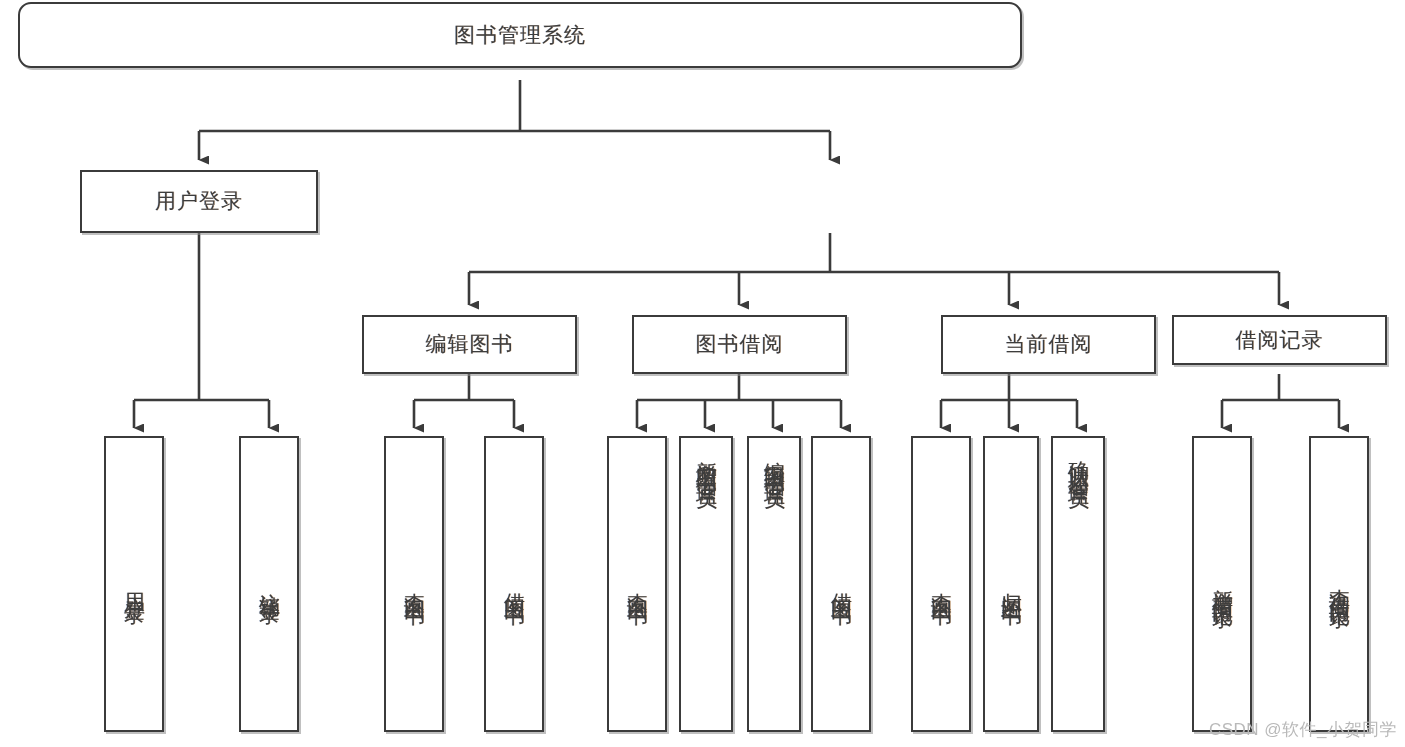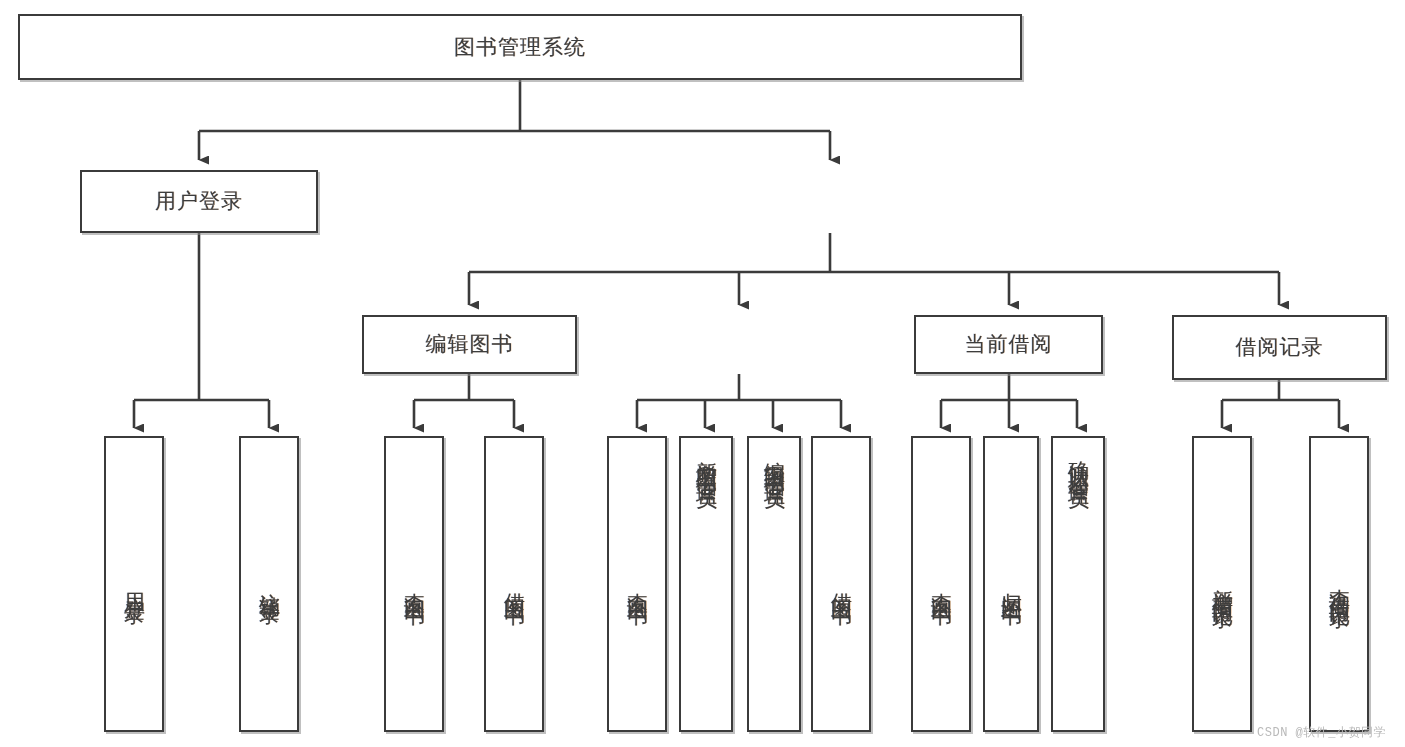--- a/index.html
+++ b/index.html
@@ -60,27 +60,27 @@
     letter-spacing:4px;
     line-height:1;
     text-shadow:0.6px 0 0 rgba(210,140,70,.45), -0.6px 0 0 rgba(110,150,210,.4);
   }
   .leaf.mid{align-items:center;}
   .leaf.topal{align-items:flex-start;padding-top:6px;}
 
   
   #watermark{
     position:absolute;
-    right:19px;bottom:6px;
+    right:8px;bottom:6px;
     z-index:5;
-    font-size:12px;
+    font-size:17px;
     color:#b9b9b9;
     letter-spacing:.5px;
     white-space:nowrap;
-    font-family:Liberation Mono, monospace;
+    font-family:Liberation Sans, sans-serif;
   }
 </style>
 </head>
 <body>
 
 <div id="canvas">
 
   <svg id="wires" viewBox="0 0 1405 747" width="1405" height="747" xmlns="http://www.w3.org/2000/svg">
     <defs>
       <marker id="arw" markerWidth="10" markerHeight="11" refX="4.5" refY="10" orient="auto" markerUnits="userSpaceOnUse">
@@ -124,39 +124,42 @@
       <path d="M1009,400 L1009,428" marker-end="url(#arw)"></path>
       <path d="M1077,400 L1077,428" marker-end="url(#arw)"></path>
 
       <path d="M1279,374 L1279,400"></path>
       <path d="M1222,400 L1339,400"></path>
       <path d="M1222,400 L1222,428" marker-end="url(#arw)"></path>
       <path d="M1339,400 L1339,428" marker-end="url(#arw)"></path>
     </g>
   </svg>
 
-  <div class="node root" style="left:18px;top:14px;width:1004px;height:66px;">
+  <div class="node root" style="left:18px;top:2px;width:1004px;height:66px;border-radius:13px;">
     <span class="lbl">图书管理系统</span>
   </div>
 
   <div class="node" style="left:80px;top:170px;width:238px;height:63px;">
     <span class="lbl">用户登录</span>
   </div>
 
 
   <div class="node" style="left:362px;top:315px;width:215px;height:59px;">
     <span class="lbl">编辑图书</span>
   </div>
 
-
-  <div class="node" style="left:914px;top:315px;width:189px;height:59px;justify-content:center;">
+  <div class="node" style="left:632px;top:315px;width:215px;height:59px;">
+    <span class="lbl">图书借阅</span>
+  </div>
+
+  <div class="node" style="left:941px;top:315px;width:215px;height:59px;justify-content:center;">
     <span class="lbl">当前借阅</span>
   </div>
 
-  <div class="node" style="left:1172px;top:315px;width:215px;height:65px;">
+  <div class="node" style="left:1172px;top:315px;width:215px;height:50px;">
     <span class="lbl">借阅记录</span>
   </div>
 
   <div class="leaf mid" style="left:104px;top:436px;width:60px;height:296px;">
     <span class="vlbl">用户登录</span>
   </div>
 
   <div class="leaf mid" style="left:239px;top:436px;width:60px;height:296px;">
     <span class="vlbl">注销登录</span>
   </div>

